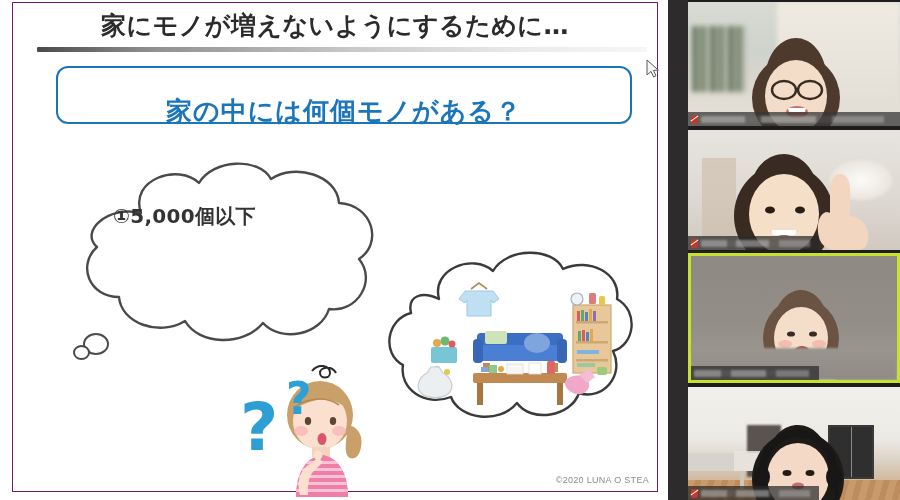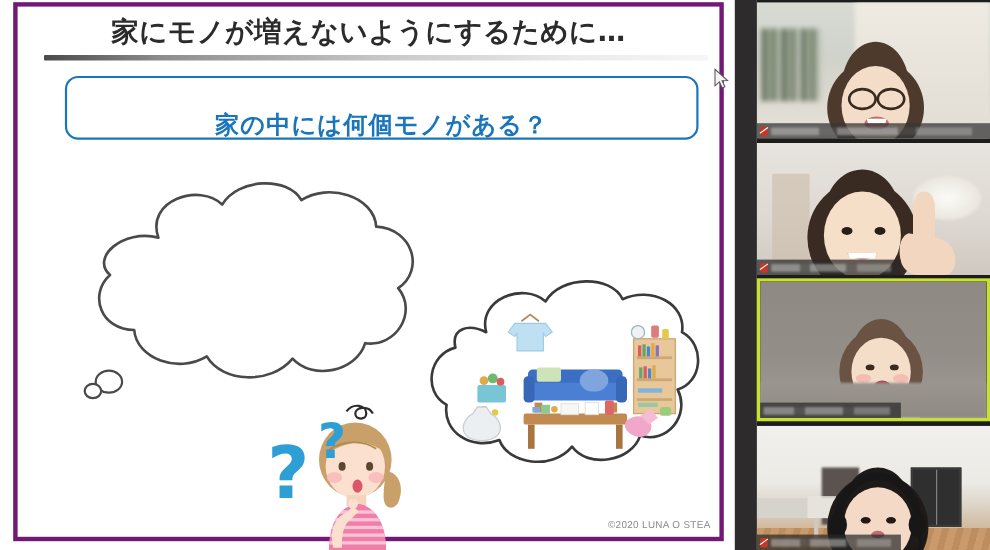--- a/index.html
+++ b/index.html
@@ -11,21 +11,21 @@
   #app{position:relative;width:900px;height:500px;background:#ffffff;}
 
   
   #slide-region{
     position:absolute;left:0;top:0;width:668px;height:500px;
     background:#ffffff;
   }
   #slide-frame{
     position:absolute;left:12px;top:2px;right:10px;bottom:8px;
     background:#ffffff;
-    border:4px solid #701a75;
+    border:1px solid #701a75;
     box-sizing:border-box;
   }
 
   
   #slide-title{
     position:absolute;left:0;top:6px;width:100%;
     text-align:center;
     font-size:25px;font-weight:bold;color:#2b2b2b;
     letter-spacing:0.5px;
     font-family:"DejaVu Sans","Liberation Sans",sans-serif;
@@ -39,21 +39,21 @@
 
   
   #question-box{
     position:absolute;left:43px;top:63px;width:576px;height:58px;
     border:2px solid #1b75bb;border-radius:12px;
     background:#ffffff;
     display:flex;align-items:center;justify-content:center;
     box-sizing:border-box;
   }
   #question-text{
-    font-size:22px;font-weight:bold;color:#1b75bb;
+    font-size:26px;font-weight:bold;color:#1b75bb;
     font-family:"DejaVu Sans","Liberation Sans",sans-serif;
     letter-spacing:1px;
     margin-top:32px;
   }
 
   
   #choice-cloud{
     position:absolute;left:58px;top:158px;width:330px;height:190px;
   }
   #choice-cloud svg{position:absolute;left:0;top:0;}
@@ -171,20 +171,21 @@
       </div>
 
       <div id="choice-cloud">
         <svg width="330" height="190" viewBox="0 0 330 190">
           <path d="M70,52 C58,18 108,2 128,22 C142,-2 188,-4 200,18 C224,2 266,14 268,42
                    C302,44 312,82 288,98 C306,120 286,152 258,148 C250,174 210,182 192,162
                    C172,186 128,184 114,160 C88,176 50,162 48,136 C18,136 6,104 26,86
                    C8,70 38,44 70,52 Z" fill="#ffffff" stroke="#4a4a4a" stroke-width="2.4" stroke-linejoin="round"></path>
         </svg>
         <div id="choice-list">
+          <div class="choice-line">①5,000個以下</div>
         </div>
         <div class="cloud-tail" style="left:12px;top:172px;width:22px;height:18px;"></div>
         <div class="cloud-tail" style="left:2px;top:184px;width:13px;height:11px;"></div>
       </div>
 
       <div id="room-cloud">
         <svg width="255" height="190" viewBox="0 0 255 190">
           <path d="M58,48 C50,18 92,2 112,20 C126,-4 172,-4 182,18 C208,6 240,22 236,48
                    C258,60 254,94 232,100 C244,124 222,150 198,142 C190,166 150,172 136,152
                    C118,174 78,168 70,146 C44,156 18,138 22,114 C0,102 6,68 30,62

